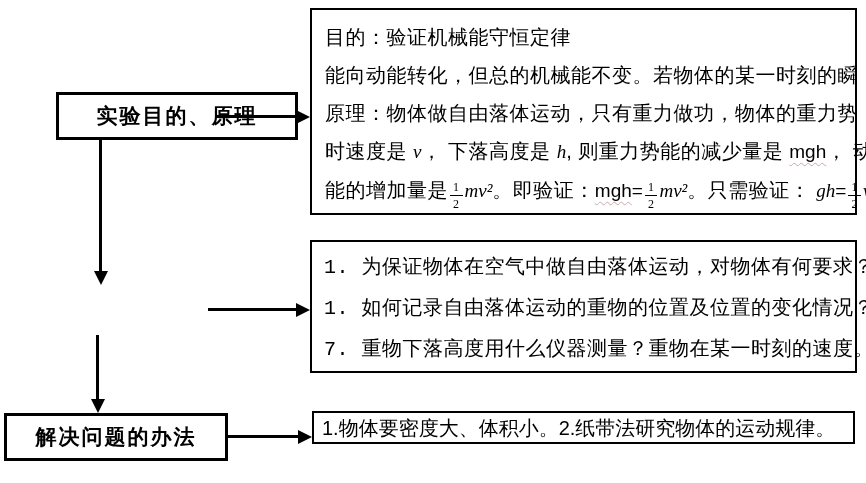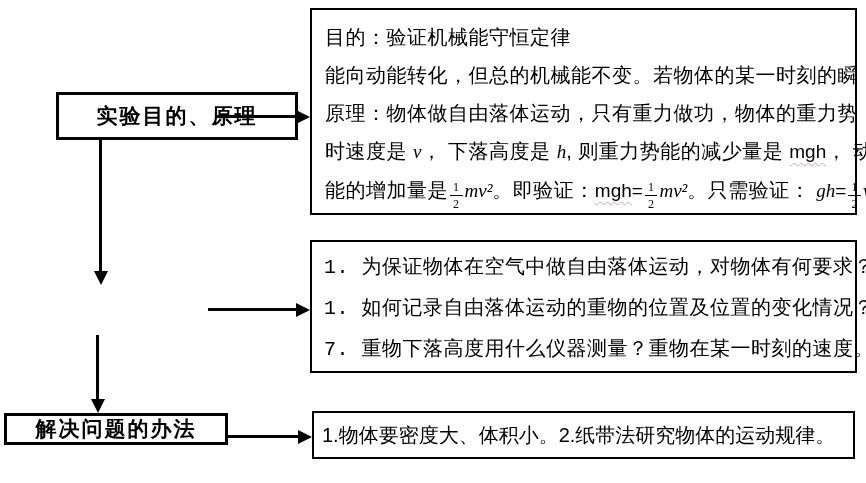--- a/index.html
+++ b/index.html
@@ -28,25 +28,25 @@
   .left-box{
     border-width:3px;
     display:flex;align-items:center;justify-content:center;
     font-weight:bold;
     font-size:21px;
     letter-spacing:2px;
     white-space:nowrap;
   }
   #lbox1{left:24px;top:92px;width:242px;height:48px;margin-left:32px;}
   #lbox2{left:2px;top:285px;width:206px;height:50px;}
-  #lbox3{left:4px;top:413px;width:224px;height:32px;font-family:Liberation Mono, monospace;}
+  #lbox3{left:4px;top:413px;width:224px;height:48px;font-family:Liberation Mono, monospace;}
 
   #rbox1{left:310px;top:8px;width:547px;height:207px;padding:8px 13px 0 13px;}
   #rbox2{left:310px;top:240px;width:547px;height:133px;padding:5px 12px 0 12px;}
-  #rbox3{left:312px;top:411px;width:543px;height:48px;display:flex;align-items:center;padding-left:8px;}
+  #rbox3{left:312px;top:411px;width:543px;height:33px;display:flex;align-items:center;padding-left:8px;}
 
   .tline{
     font-size:20px;
     line-height:38px;
     white-space:nowrap;
     letter-spacing:0.5px;
   }
   #rbox2 .tline{line-height:41px;font-family:Liberation Mono, monospace;}
   #rbox3 .tline{font-size:20px;letter-spacing:0;}
 

